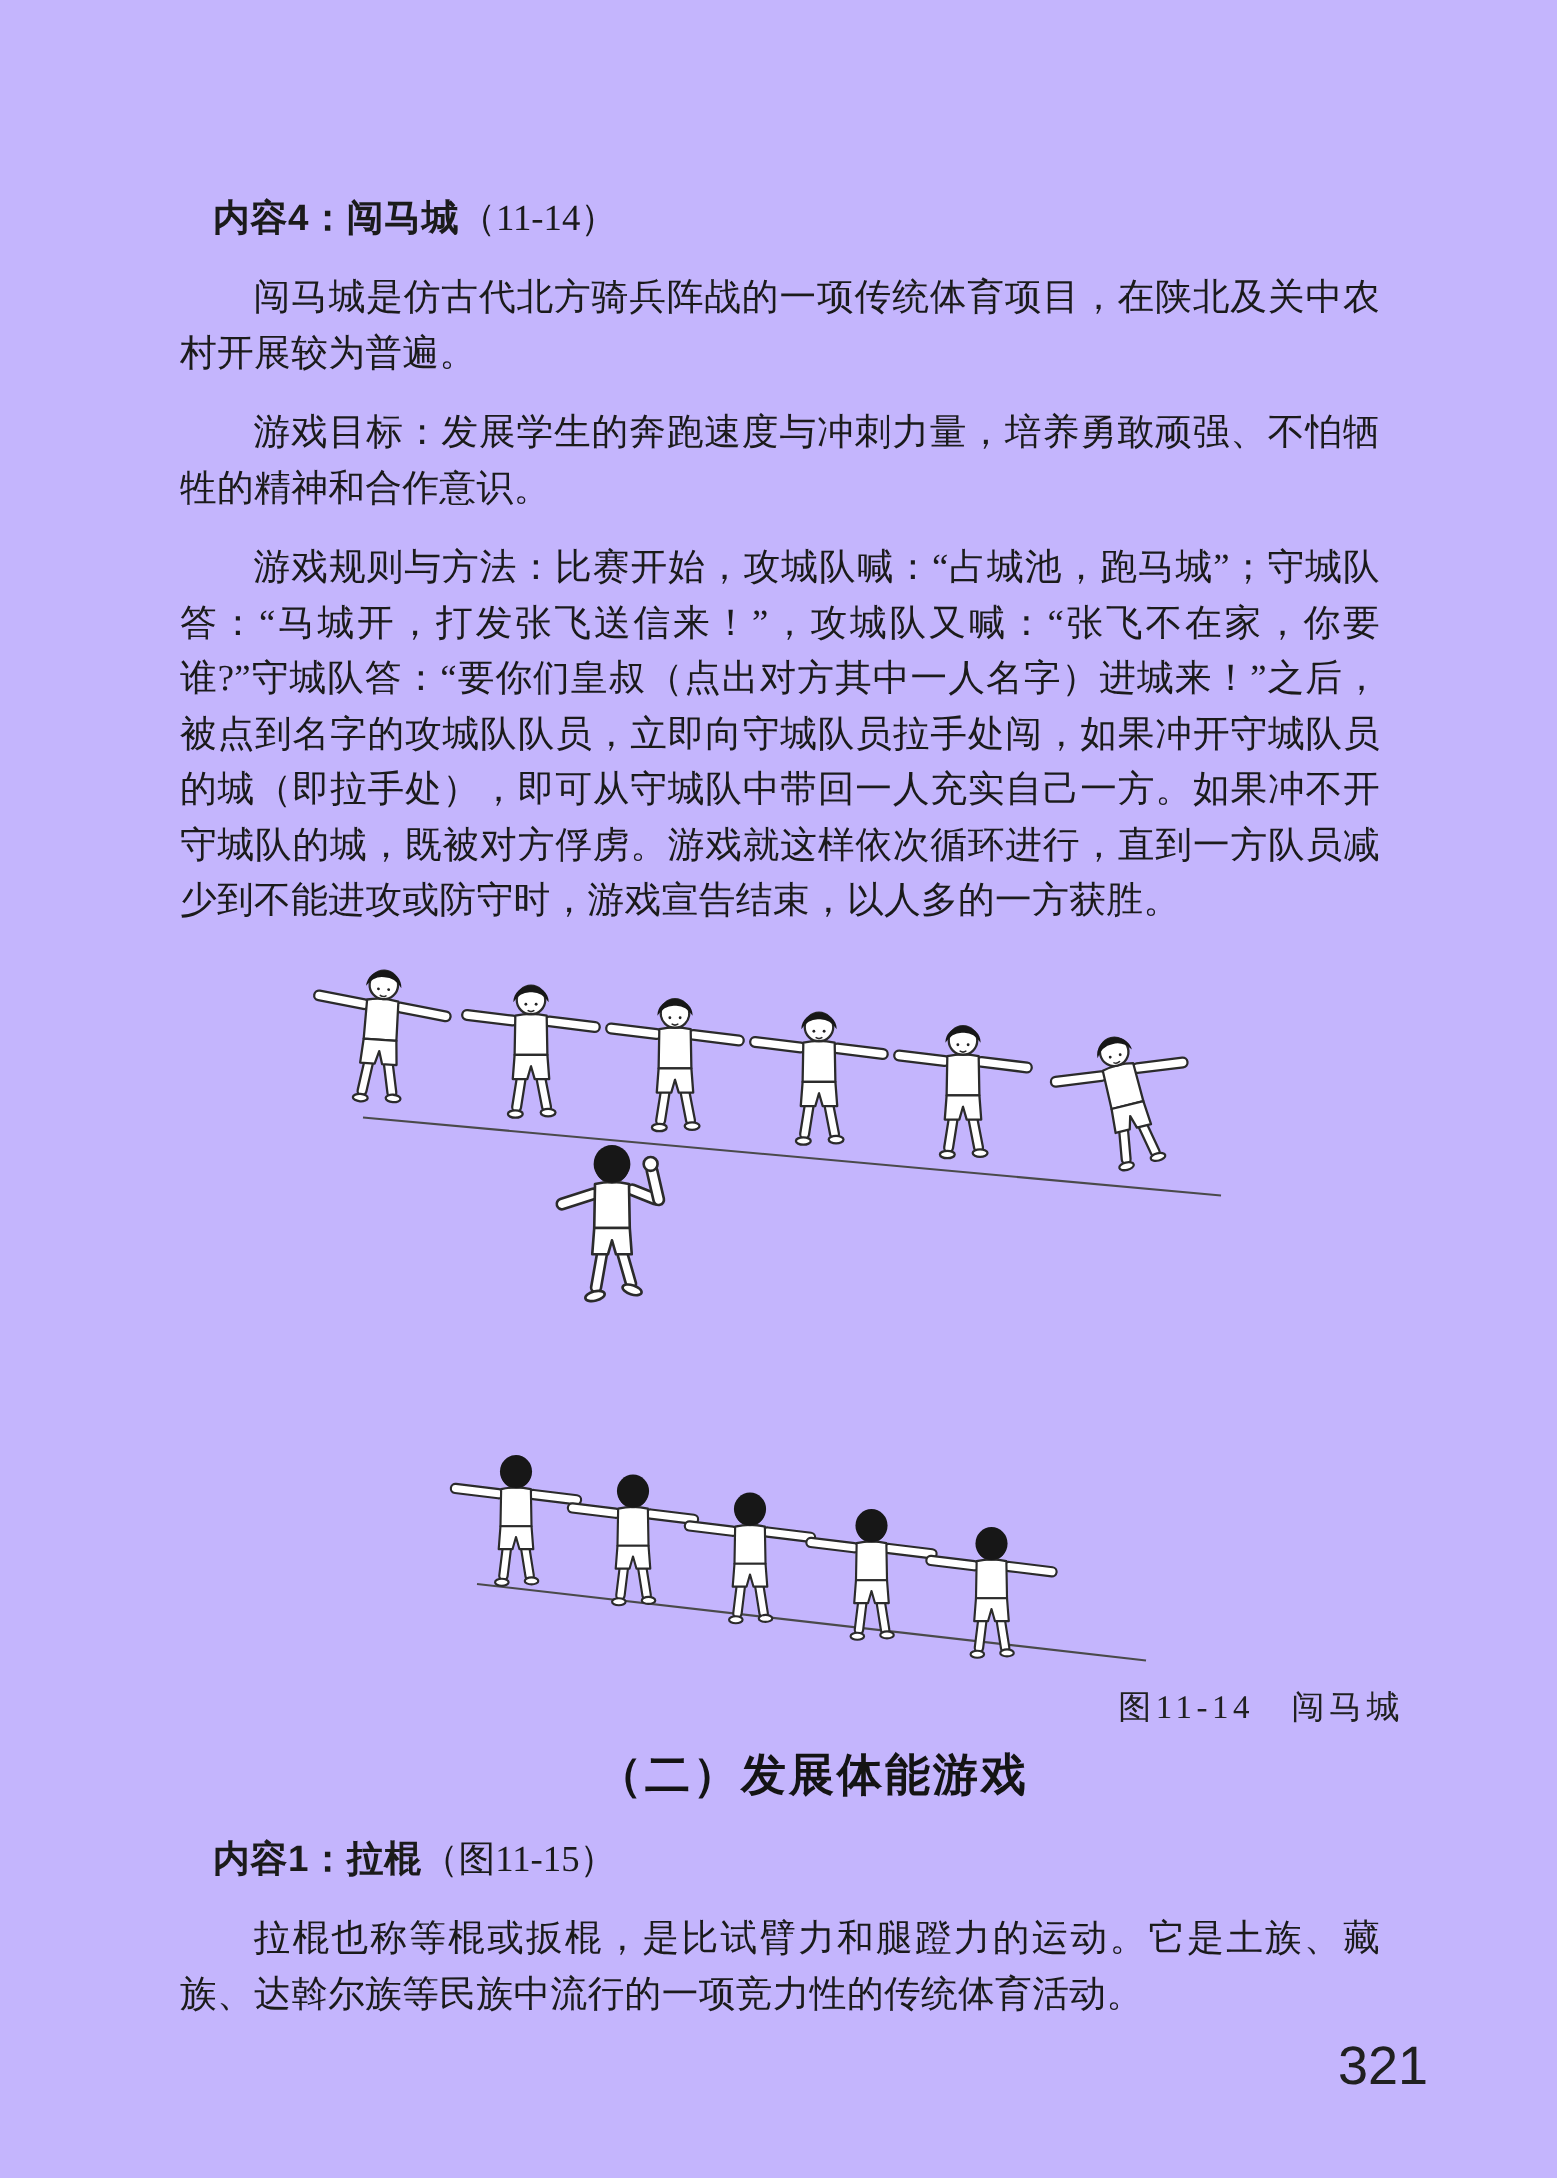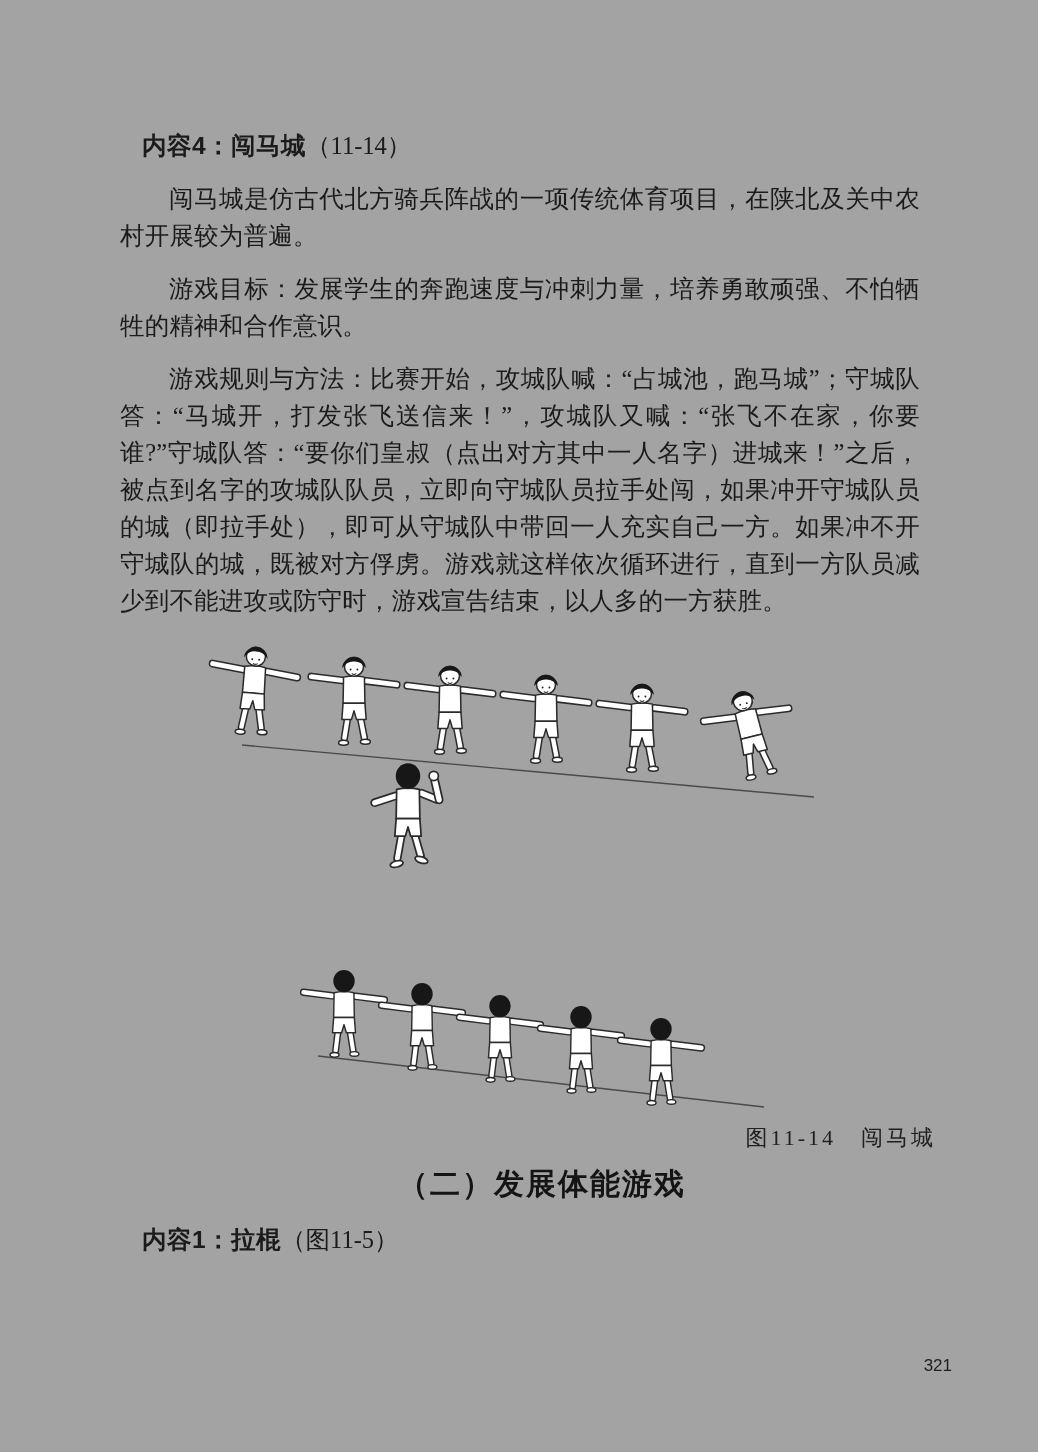--- a/index.html
+++ b/index.html
@@ -1,17 +1,17 @@
 <!DOCTYPE html>
 <html><head>
 <meta charset="utf-8">
 <style>
   html,body { margin:0; padding:0; background:#ffffff; }
   .page {
-    position:relative; width:1038px; height:1452px; background:#a3a3a3;
+    position:relative; width:1038px; height:1452px; background:#c4b5fd;
     font-family:"Liberation Serif","DejaVu Serif",serif; color:#1b1b1b; overflow:hidden;
   }
   .content { position:absolute; left:104px; right:102px; top:0; padding-top:127px; }
   .h-bold {
     margin:0; font-family:"Liberation Sans","DejaVu Sans",sans-serif;
     font-weight:700; font-size:24.5px; line-height:37px; text-indent:1.55em;
     letter-spacing:0.5px;
   }
   .h-bold .hp { font-family:"Liberation Serif","DejaVu Serif",serif; font-weight:400; letter-spacing:0; }
   .h-bold.second { margin-top:16px; }
@@ -26,21 +26,21 @@
     text-align:right; font-size:22px; line-height:30px; margin-top:2px;
     letter-spacing:3px; color:#202020;
   }
   .section-h {
     margin:10px 0 0 44px; font-family:"Liberation Serif","DejaVu Serif",serif;
     font-weight:700; font-size:30px; line-height:42px; letter-spacing:2px; color:#141414;text-align:center;
   }
   .page-number {
     position:absolute; top:1356px; right:86px;
     font-family:"Liberation Sans","DejaVu Sans",sans-serif;
-    font-size:17px; color:#202020;
+    font-size:36px; color:#202020;
   }
   svg .ln { stroke:#4a4a4a; stroke-width:1.4; }
 </style>
 </head>
 <body>
 
 <div class="page">
   <div class="content">
 
     <h3 class="h-bold"><span class="hb">内容4：闯马城</span><span class="hp">（11-14）</span></h3>
@@ -166,18 +166,19 @@
         <g transform="translate(365,70) scale(0.9)">
             <use href="#kid-back" xlink:href="#kid-back"></use>
           </g>
       </svg>
 
       <figcaption class="caption">图11-14　闯马城</figcaption>
     </figure>
 
     <h2 class="section-h">（二）发展体能游戏</h2>
 
-    <h3 class="h-bold second"><span class="hb">内容1：拉棍</span><span class="hp">（图11-5）</span></h3>
+    <h3 class="h-bold second"><span class="hb">内容1：拉棍</span><span class="hp">（图11-15）</span></h3>
 
+    <p class="body-p">拉棍也称等棍或扳棍，是比试臂力和腿蹬力的运动。它是土族、藏族、达斡尔族等民族中流行的一项竞力性的传统体育活动。</p>
   </div>
 
   <div class="page-number">321</div>
 </div>
 
 </body></html>

